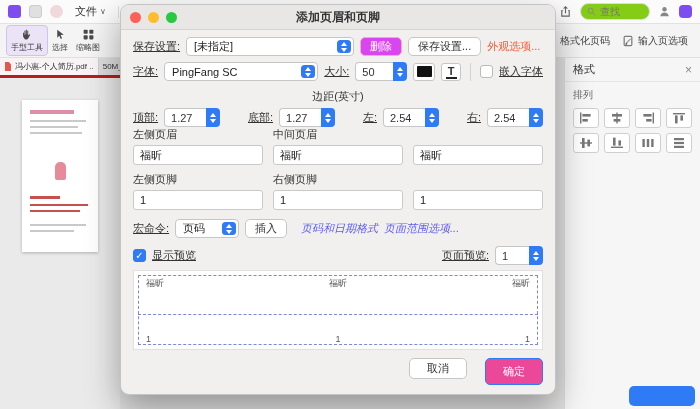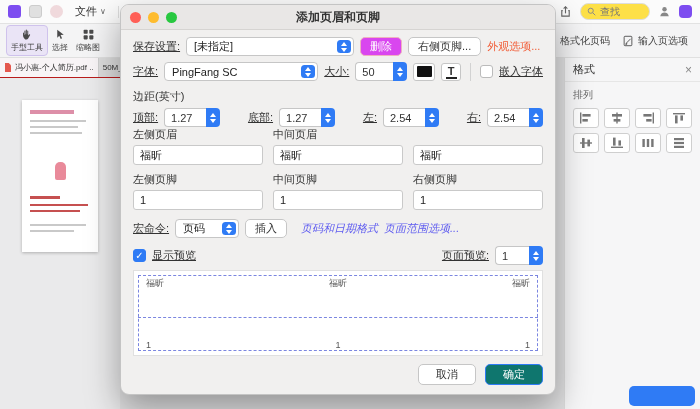--- a/index.html
+++ b/index.html
@@ -10,35 +10,35 @@
   
   .menubar { position:absolute; top:0; left:0; right:0; height:24px; background:#fbfbfb;
              border-bottom:1px solid #e2e2e2; display:flex; align-items:center; padding:0 8px; gap:8px;
              font-size:11px; color:#333; z-index:1; }
   .mb-icon { width:13px; height:13px; border-radius:3px; display:inline-block; flex:0 0 auto; }
   .menu-item { display:flex; align-items:center; gap:3px; padding:2px 4px; cursor:default; }
   .chev { font-size:8px; color:#666; }
   .mb-sep { width:1px; height:12px; background:#ddd; }
   .mb-right { margin-left:auto; display:flex; align-items:center; gap:8px; }
   .searchbox { display:flex; align-items:center; gap:4px; width:70px; height:17px; border-radius:9px;
-               background:#fde047; border:1px solid #ddd; padding:0 6px; }
+               background:#84cc16; border:1px solid #ddd; padding:0 6px; }
   .searchbox input { border:none; outline:none; background:transparent; width:40px; font-size:10px; color:#555; }
 
   
   .toolbar { position:absolute; top:24px; left:0; right:0; height:34px; background:#f4f4f5;
              border-bottom:1px solid #e0e0e0; display:flex; align-items:center; padding:0 6px; z-index:1; }
   .tool { display:flex; flex-direction:column; align-items:center; justify-content:center; gap:1px;
           font-size:8px; color:#444; padding:2px 4px; border-radius:4px; }
   .tool.selected { background:#eae4f6; border:1px solid #cfc2ec; }
   .toolbar-right { margin-left:auto; display:flex; align-items:center; gap:12px; font-size:10px; color:#444; padding-right:6px; }
   .tb-item { display:flex; align-items:center; gap:4px; }
 
   
   .sidebar { position:absolute; top:58px; left:0; width:120px; bottom:0; background:#eaeaeb; z-index:0; }
-  .doc-tabs { display:flex; height:20px; border-bottom:1px solid #b91c1c; }
+  .doc-tabs { display:flex; height:20px; border-bottom:3px solid #b91c1c; }
   .doc-tab { display:flex; align-items:center; gap:3px; font-size:8px; color:#333; padding:0 4px;
              white-space:nowrap; overflow:hidden; }
   .doc-tab.active { background:#f8f4f6; }
   .doc-tab.inactive { background:#dddddd; border-left:1px solid #cfcfcf; flex:1; }
   .thumb { position:absolute; left:22px; top:42px; width:76px; height:152px; background:#ffffff;
            box-shadow:0 1px 3px rgba(0,0,0,.25); }
   .t-line { position:absolute; background:#c9c9c9; height:2px; }
   .t-pink { background:#dd8fa8; }
   .t-red  { background:#c65050; }
   .t-fig  { position:absolute; width:11px; height:18px; background:#e98a9a; border-radius:5px 5px 2px 2px; }
@@ -107,23 +107,23 @@
   .triple { display:grid; grid-template-columns:1fr 1fr 1fr; gap:10px; }
   .field-label { font-size:11px; color:#333; }
   .txtinput { width:100%; height:20px; border:1px solid #c9c9c9; border-radius:3px; background:#fff;
               font-size:11px; padding:0 6px; color:#222; outline:none; font-family:inherit; }
 
   .preview { flex:1; min-height:60px; margin-top:5px; background:#fff; border:1px solid #e0e0e0; position:relative; }
   .pv-dash { position:absolute; left:4px; right:4px; top:4px; bottom:4px; border:1px dashed #7b86e0; }
   .pv-mid { position:absolute; left:4px; right:4px; top:55%; border-top:1px dashed #7b86e0; }
   .pv-txt { position:absolute; font-size:9px; color:#555; }
 
-  .dlg-footer { display:flex; justify-content:flex-end; gap:9px; margin-top:8px; }
+  .dlg-footer { display:flex; justify-content:flex-end; gap:18px; margin-top:8px; }
   .btn-cancel { width:58px; height:21px; }
-  .btn-ok { width:58px; height:21px; background:#0f766e; border:1px solid #2f7bf5; color:#fff; }
+  .btn-ok { width:58px; height:27px; background:#ec4899; border:1px solid #2f7bf5; color:#fff; }
 
   svg { display:block; }
 </style>
 </head>
 <body>
 
 <div class="screen">
 
   <div class="menubar">
     <span class="mb-icon" style="background:#7d4df0;"></span>
@@ -351,21 +351,21 @@
       <div class="row">
         <span class="lbl">保存设置:</span>
         <div class="select" style="width:168px;">
           <span>[未指定]</span>
           <span class="updown">
               <span class="tri-up"></span>
               <span class="tri-dn"></span>
             </span>
         </div>
         <button class="btn btn-pink">删除</button>
-        <button class="btn">右侧页脚...</button>
+        <button class="btn">保存设置...</button>
         <span class="link link-orange">外观选项...</span>
       </div>
 
       <div class="row" style="margin-top:6px;">
         <span class="lbl">字体:</span>
         <div class="select" style="width:168px;">
           <span>PingFang SC</span>
           <span class="updown">
               <span class="tri-up"></span>
               <span class="tri-dn"></span>
@@ -384,21 +384,21 @@
           </div>
         <div class="tbtn">
           <span>T</span>
           <span class="underbar"></span>
         </div>
         <div class="vdiv"></div>
         <span class="checkbox"></span>
         <span class="lbl">嵌入字体</span>
       </div>
 
-      <div style="margin-top:8px;">
+      <div style="margin-top:8px;text-align:center;">
         <span>边距(英寸)</span>
       </div>
 
       <div class="row" style="margin-top:4px; justify-content:space-between; gap:0;">
         <div class="row">
           <span class="lbl">顶部:</span>
           <div class="numfield">
             <span class="numbox" style="width:42px;">1.27</span>
             <span class="stepcap">
                 <span class="tri-up"></span>
@@ -444,21 +444,20 @@
       </div>
 
       <div class="triple" style="margin-top:3px;">
         <input class="txtinput" value="福昕" style="">
         <input class="txtinput" value="福昕" style="">
         <input class="txtinput" value="福昕" style="">
       </div>
 
       <div class="triple" style="margin-top:7px;">
         <span class="field-label">左侧页脚</span>
-        <span class="field-label">中间页脚</span>
         <span class="field-label">右侧页脚</span>
       </div>
 
       <div class="triple" style="margin-top:3px;">
         <input class="txtinput" value="1" style="">
         <input class="txtinput" value="1" style="">
         <input class="txtinput" value="1" style="">
       </div>
 
       <div class="row" style="margin-top:9px;">

